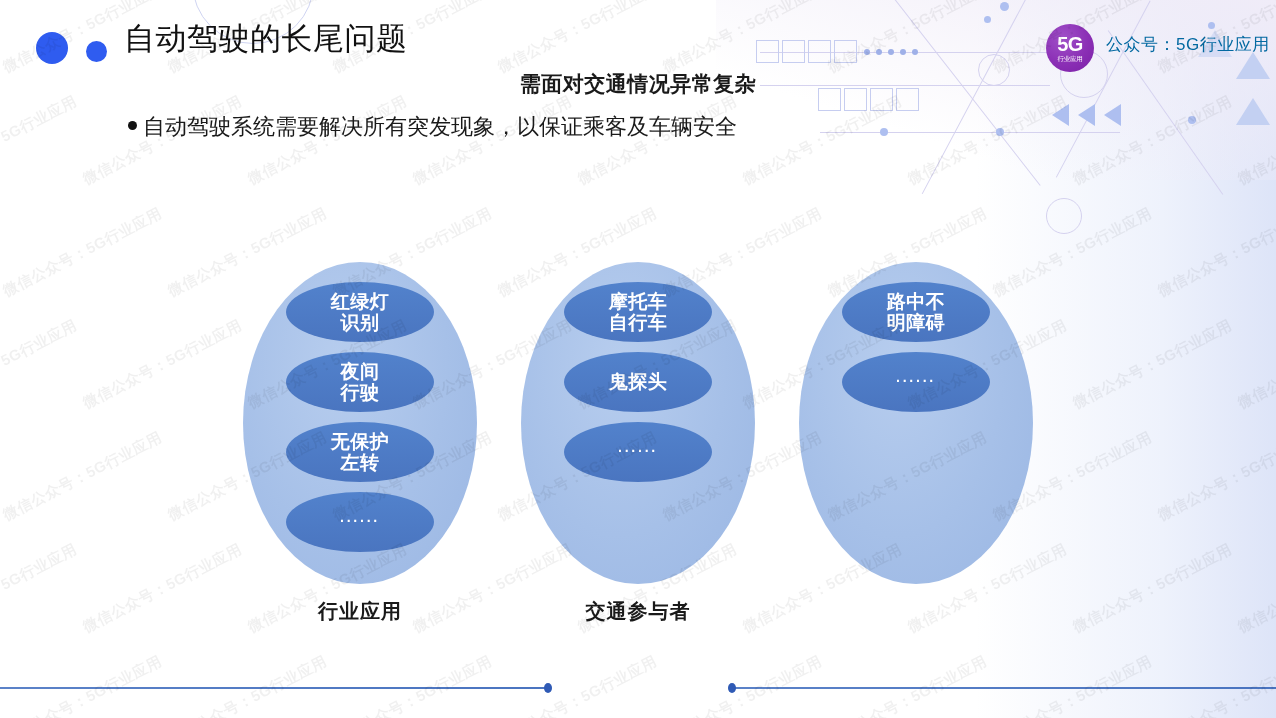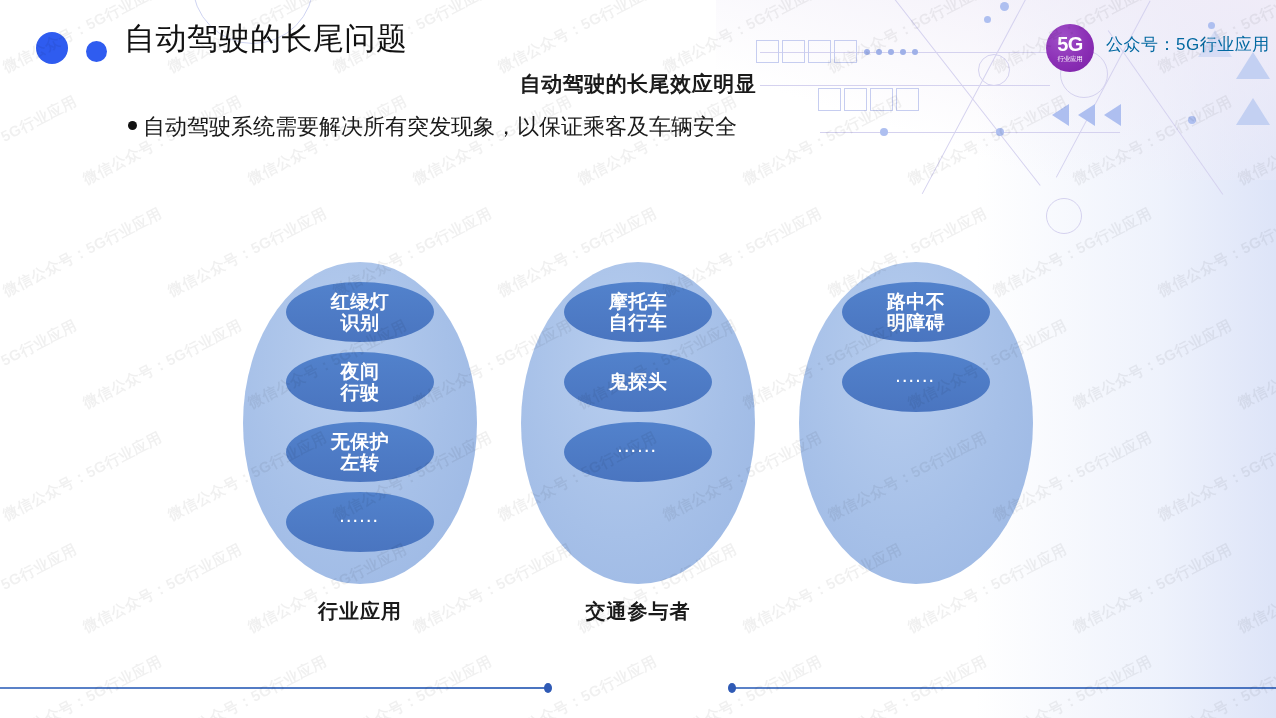--- a/index.html
+++ b/index.html
@@ -340,21 +340,21 @@
   <div class="title-dot-lg"></div>
   <div class="title-dot-sm"></div>
 
   <div class="badge-5g">
     <span class="b5">5G</span>
     <span class="bsub">行业应用</span>
   </div>
   <div class="gongzhonghao">公众号：5G行业应用</div>
 
   <div class="slide-title">自动驾驶的长尾问题</div>
-  <div class="subtitle">自动驾驶的长尾效应明显</div>
+  <div class="subtitle">需面对交通情况异常复杂</div>
 
   <div class="bullets">
     <div class="bullet">
       <span class="bdot"></span>
       <span>自动驾驶系统需要解决所有突发现象，以保证乘客及车辆安全</span>
     </div>
   </div>
 
   <div class="groups">
 

